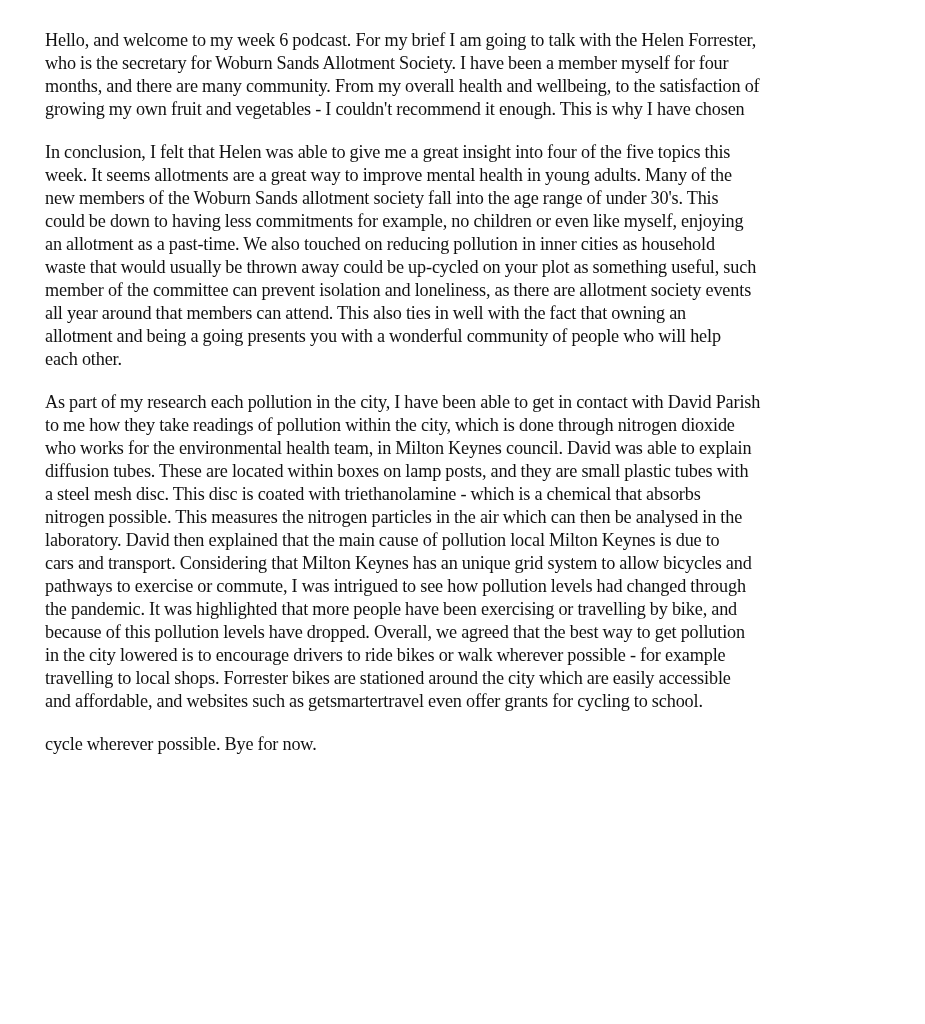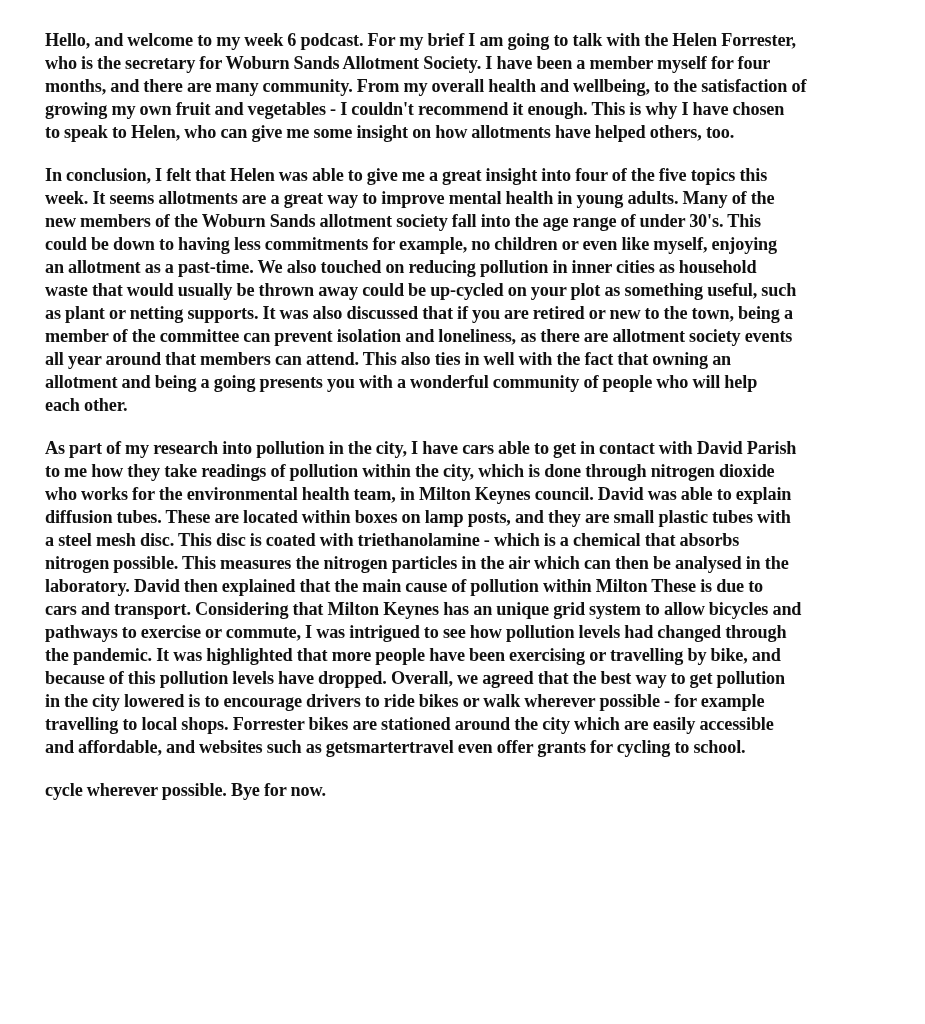--- a/index.html
+++ b/index.html
@@ -21,62 +21,59 @@
       font-family: "Liberation Serif", serif;
       font-size: 18.2px;
       line-height: 23px;
       color: #111111;
       letter-spacing: -0.15px;
       word-spacing: -0.2px;
     }
     .para {
       margin: 0 0 20px 0;
       white-space: normal;
-      font-weight: bold;
     }
     .line {
       display: block;
       white-space: nowrap;
     }
   </style>
 </head>
 <body>
 
 <div class="page">
 
   <p class="para">
     <span class="line">Hello, and welcome to my week 6 podcast. For my brief I am going to talk with the Helen Forrester,</span>
     <span class="line">who is the secretary for Woburn Sands Allotment Society. I have been a member myself for four</span>
     <span class="line">months, and there are many community. From my overall health and wellbeing, to the satisfaction of</span>
     <span class="line">growing my own fruit and vegetables - I couldn't recommend it enough. This is why I have chosen</span>
-    <span class="line">to speak to Helen, who can give me some insight on how allotments have helped others, too.</span>
   </p>
 
   <p class="para">
     <span class="line">In conclusion, I felt that Helen was able to give me a great insight into four of the five topics this</span>
     <span class="line">week. It seems allotments are a great way to improve mental health in young adults. Many of the</span>
     <span class="line">new members of the Woburn Sands allotment society fall into the age range of under 30's. This</span>
     <span class="line">could be down to having less commitments for example, no children or even like myself, enjoying</span>
     <span class="line">an allotment as a past-time. We also touched on reducing pollution in inner cities as household</span>
     <span class="line">waste that would usually be thrown away could be up-cycled on your plot as something useful, such</span>
-    <span class="line">as plant or netting supports. It was also discussed that if you are retired or new to the town, being a</span>
     <span class="line">member of the committee can prevent isolation and loneliness, as there are allotment society events</span>
     <span class="line">all year around that members can attend. This also ties in well with the fact that owning an</span>
     <span class="line">allotment and being a going presents you with a wonderful community of people who will help</span>
     <span class="line">each other.</span>
   </p>
 
   <p class="para">
-    <span class="line">As part of my research into pollution in the city, I have cars able to get in contact with David Parish</span>
+    <span class="line">As part of my research each pollution in the city, I have been able to get in contact with David Parish</span>
     <span class="line">to me how they take readings of pollution within the city, which is done through nitrogen dioxide</span>
     <span class="line">who works for the environmental health team, in Milton Keynes council. David was able to explain</span>
     <span class="line">diffusion tubes. These are located within boxes on lamp posts, and they are small plastic tubes with</span>
     <span class="line">a steel mesh disc. This disc is coated with triethanolamine - which is a chemical that absorbs</span>
     <span class="line">nitrogen possible. This measures the nitrogen particles in the air which can then be analysed in the</span>
-    <span class="line">laboratory. David then explained that the main cause of pollution within Milton These is due to</span>
+    <span class="line">laboratory. David then explained that the main cause of pollution local Milton Keynes is due to</span>
     <span class="line">cars and transport. Considering that Milton Keynes has an unique grid system to allow bicycles and</span>
     <span class="line">pathways to exercise or commute, I was intrigued to see how pollution levels had changed through</span>
     <span class="line">the pandemic. It was highlighted that more people have been exercising or travelling by bike, and</span>
     <span class="line">because of this pollution levels have dropped. Overall, we agreed that the best way to get pollution</span>
     <span class="line">in the city lowered is to encourage drivers to ride bikes or walk wherever possible - for example</span>
     <span class="line">travelling to local shops. Forrester bikes are stationed around the city which are easily accessible</span>
     <span class="line">and affordable, and websites such as getsmartertravel even offer grants for cycling to school.</span>
   </p>
 
   <p class="para">

